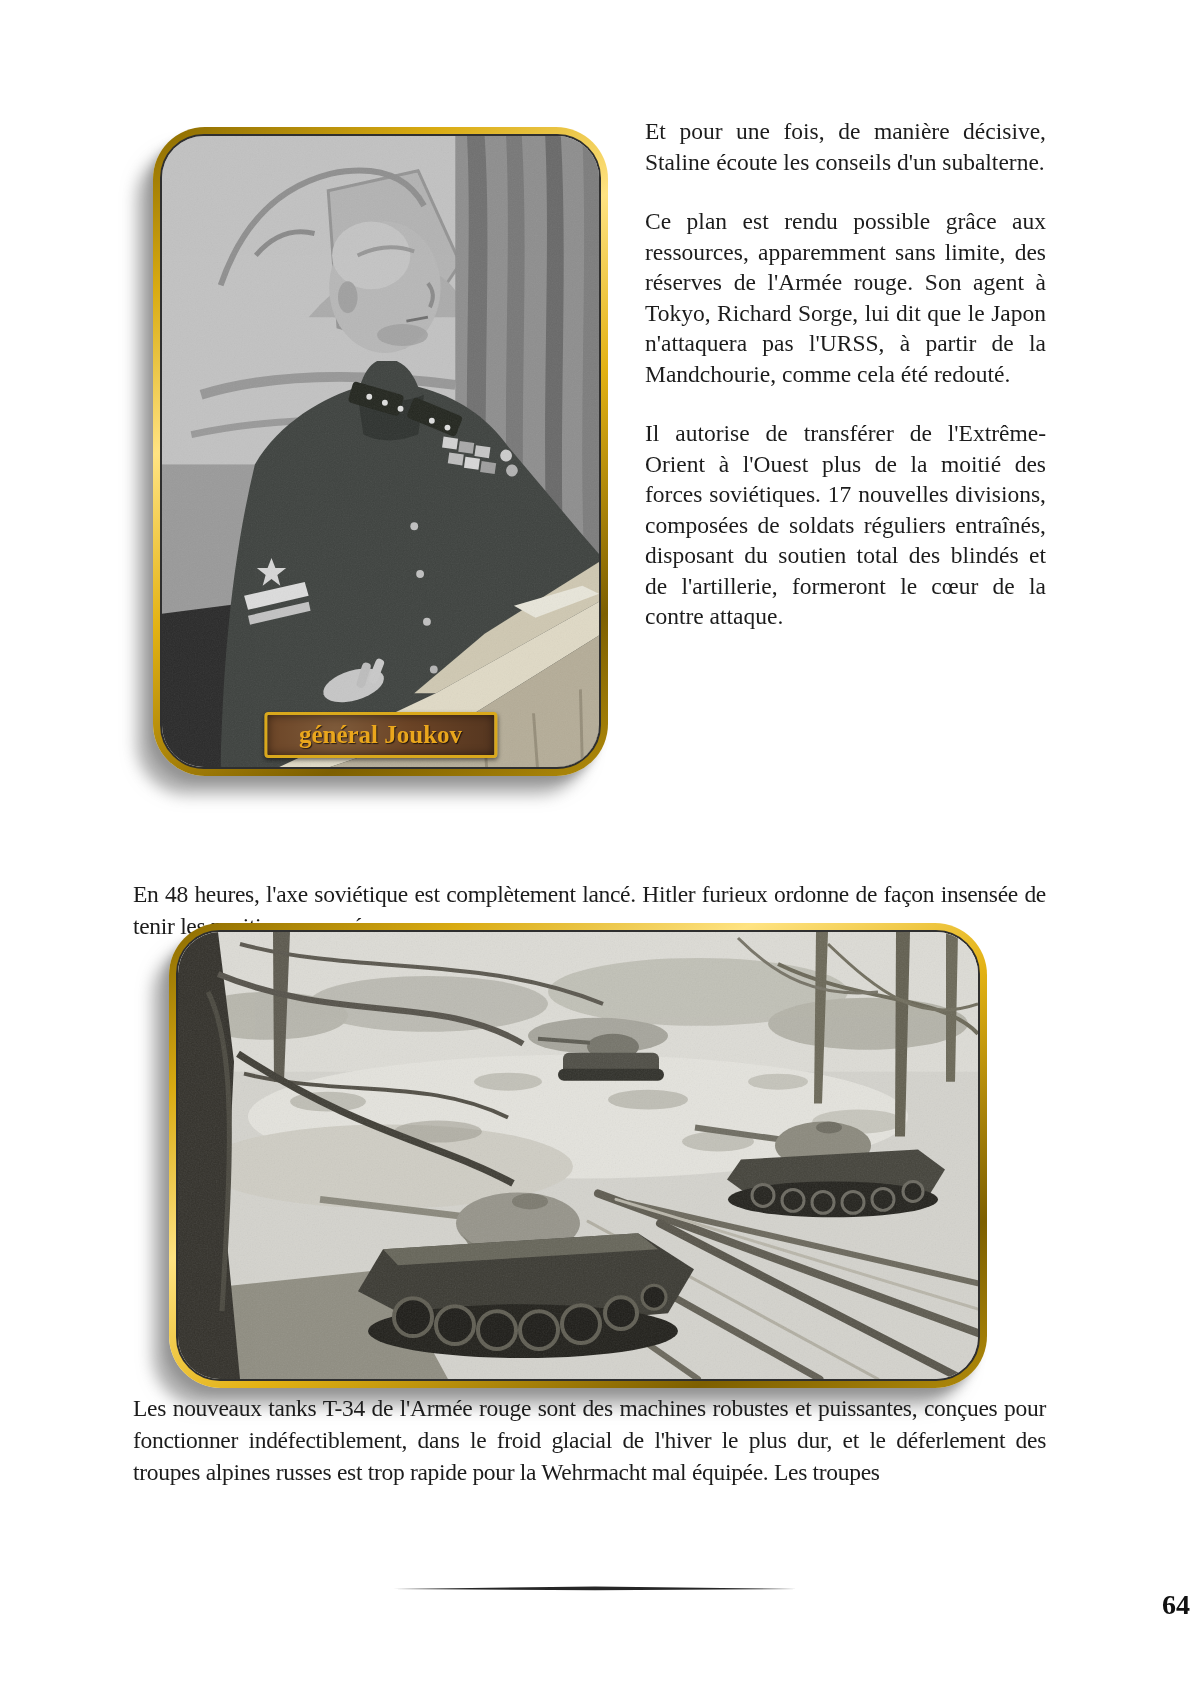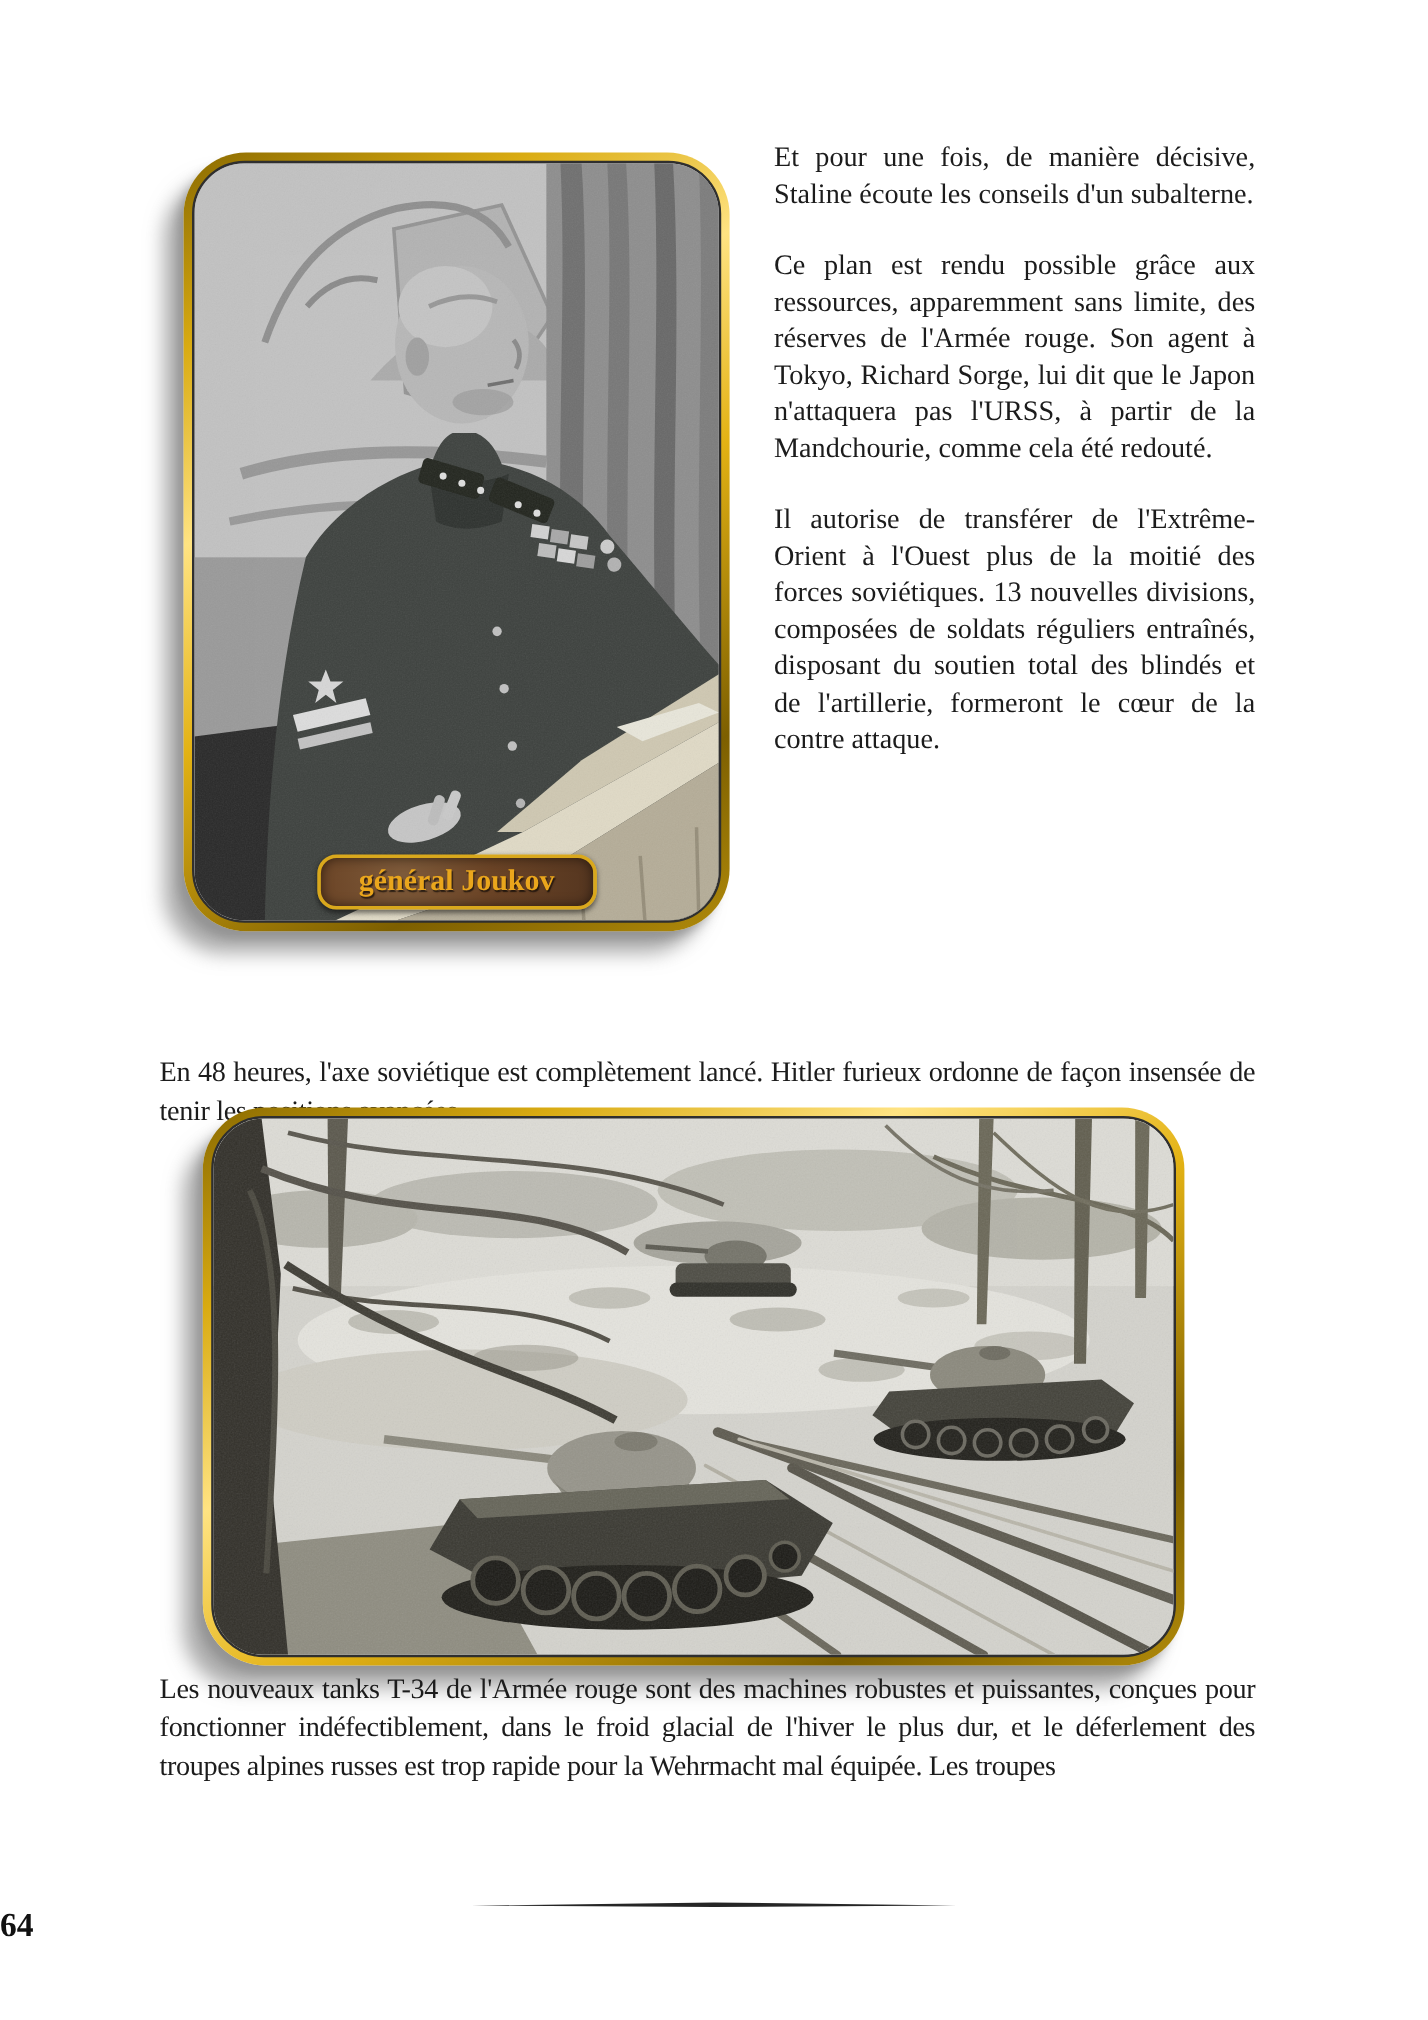--- a/index.html
+++ b/index.html
@@ -16,37 +16,37 @@
   .gphoto{
     position:relative;width:100%;height:100%;box-sizing:border-box;
     border:2px solid #2f2f2f;border-radius:44px;overflow:hidden;background:#9a9a9a;
   }
   .gphoto svg{display:block;width:100%;height:100%;}
   .photo1{left:153px;top:127px;width:455px;height:649px;}
   .photo2{left:169px;top:923px;width:818px;height:465px;}
   
   .caption{
     position:absolute;left:50%;bottom:9px;transform:translateX(-50%);
-    padding:6px 32px;border:3px solid #d9a81c;border-radius:16px;
+    padding:6px 32px;border:3px solid #d9a81c;border-radius:4px;
     background:radial-gradient(circle at 30% 35%,#7d5a3a 0%,#6b4426 45%,#553категория 100%);
     background:radial-gradient(circle at 30% 35%,#7d5a3a 0%,#6b4426 45%,#553620 100%);
     box-shadow:inset 0 0 10px rgba(0,0,0,.55), 0 2px 4px rgba(0,0,0,.5);
     color:#eaa61c;font-size:25px;font-weight:bold;white-space:nowrap;
     text-shadow:1px 1px 1px rgba(0,0,0,.65);
   }
   
   .col-right{position:absolute;left:645px;top:116px;width:401px;}
   .col-right p{margin:0 0 29px 0;font-size:23.5px;line-height:30.5px;text-align:justify;}
   .wide{position:absolute;width:913px;left:133px;font-size:23.5px;line-height:32px;
         letter-spacing:-0.3px;text-align:justify;}
   .wide1{top:854px;}
   .wide2{top:1368px;}
   
   .divider{position:absolute;top:1578px;left:50%;transform:translateX(-50%);}
-  .pagenum{position:absolute;top:1589px;left:0;width:100%;text-align:left;
+  .pagenum{position:absolute;top:1589px;left:0;width:100%;text-align:right;
            font-size:28px;font-weight:bold;color:#111;}
 </style>
 </head>
 <body>
 
 <div class="page">
 
   <div class="gframe photo1">
     <div class="gphoto">
       <svg viewBox="0 0 447 634" preserveAspectRatio="none">
@@ -141,21 +141,21 @@
         </g>
         <rect width="447" height="634" filter="url(#g1)" opacity="0.10"></rect>
       </svg>
       <div class="caption">général Joukov</div>
     </div>
   </div>
 
   <div class="col-right">
     <p>Et pour une fois, de manière décisive, Staline écoute les conseils d'un subalterne.</p>
     <p>Ce plan est rendu possible grâce aux ressources, apparemment sans limite, des réserves de l'Armée rouge. Son agent à Tokyo, Richard Sorge, lui dit que le Japon n'attaquera pas l'URSS, à partir de la Mandchourie, comme cela été redouté.</p>
-    <p>Il autorise de transférer de l'Extrême-Orient à l'Ouest plus de la moitié des forces soviétiques. 13 nouvelles divisions, composées de soldats réguliers entraînés, disposant du soutien total des blindés et de l'artillerie, formeront le cœur de la contre attaque.</p>
+    <p>Il autorise de transférer de l'Extrême-Orient à l'Ouest plus de la moitié des forces soviétiques. 17 nouvelles divisions, composées de soldats réguliers entraînés, disposant du soutien total des blindés et de l'artillerie, formeront le cœur de la contre attaque.</p>
   </div>
 
   <p class="wide wide1">En 48 heures, l'axe soviétique est complètement lancé. Hitler furieux ordonne de façon insensée de tenir les positions avancées.</p>
 
   <div class="gframe photo2">
     <div class="gphoto">
       <svg viewBox="0 0 800 448" preserveAspectRatio="none">
         <defs>
           <filter id="g2">
               <feTurbulence type="fractalNoise" baseFrequency="0.75" numOctaves="2" stitchTiles="stitch"></feTurbulence>

